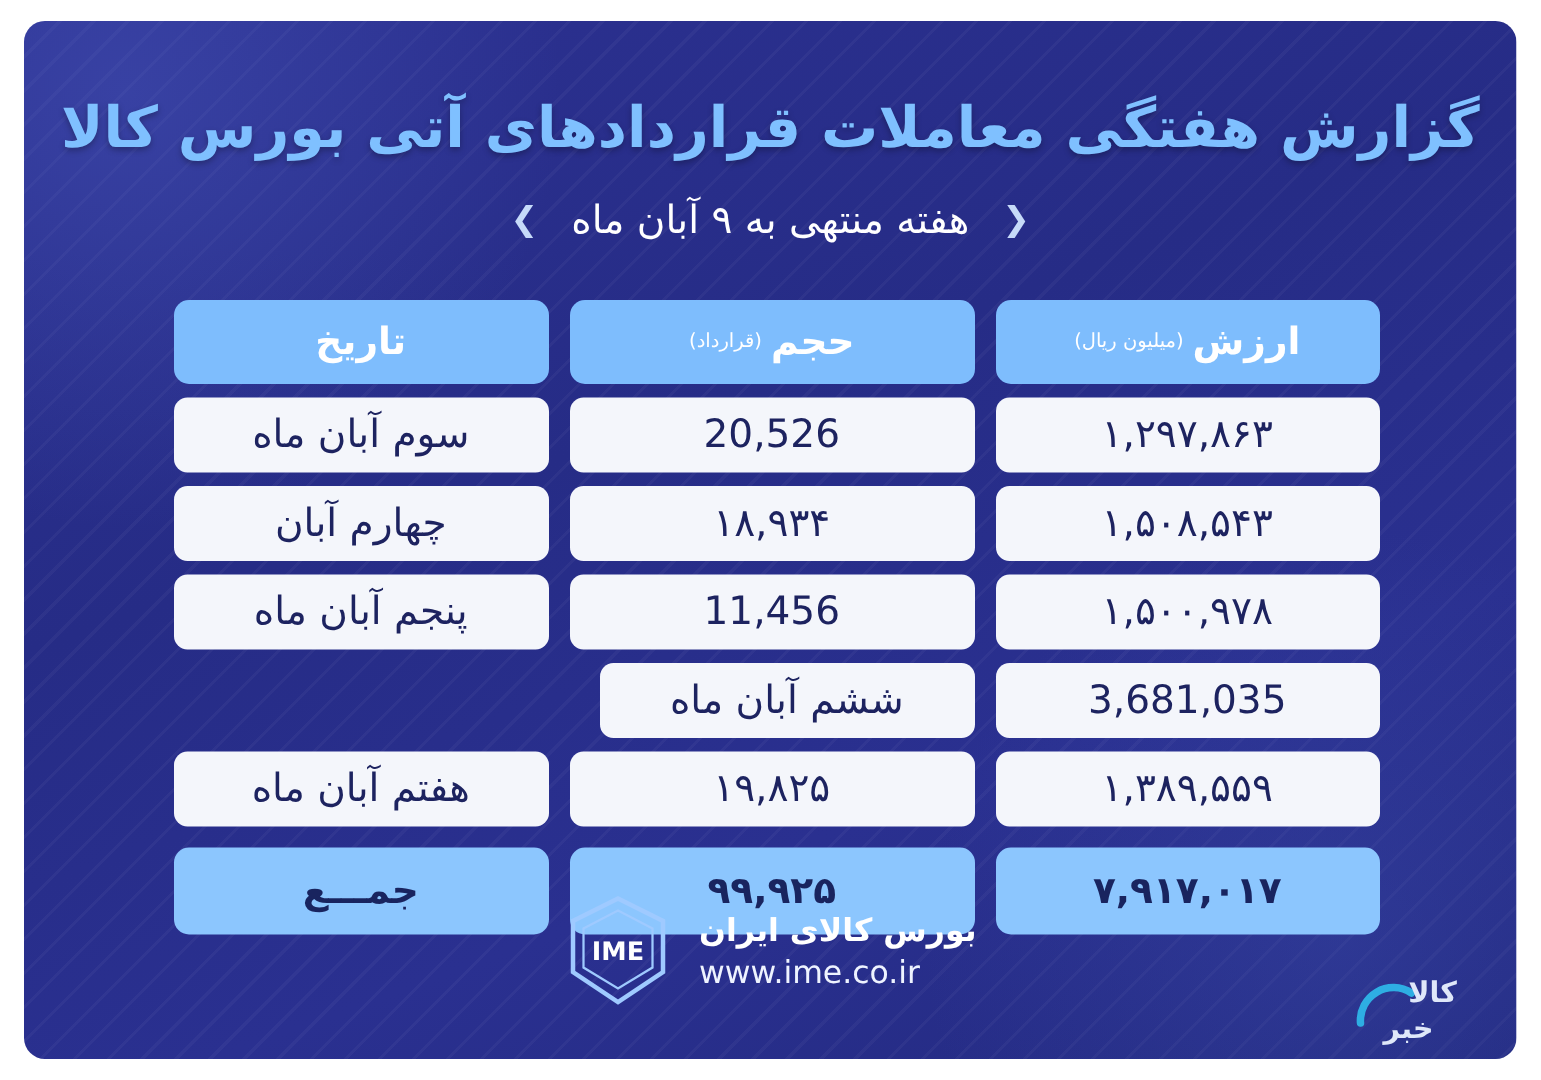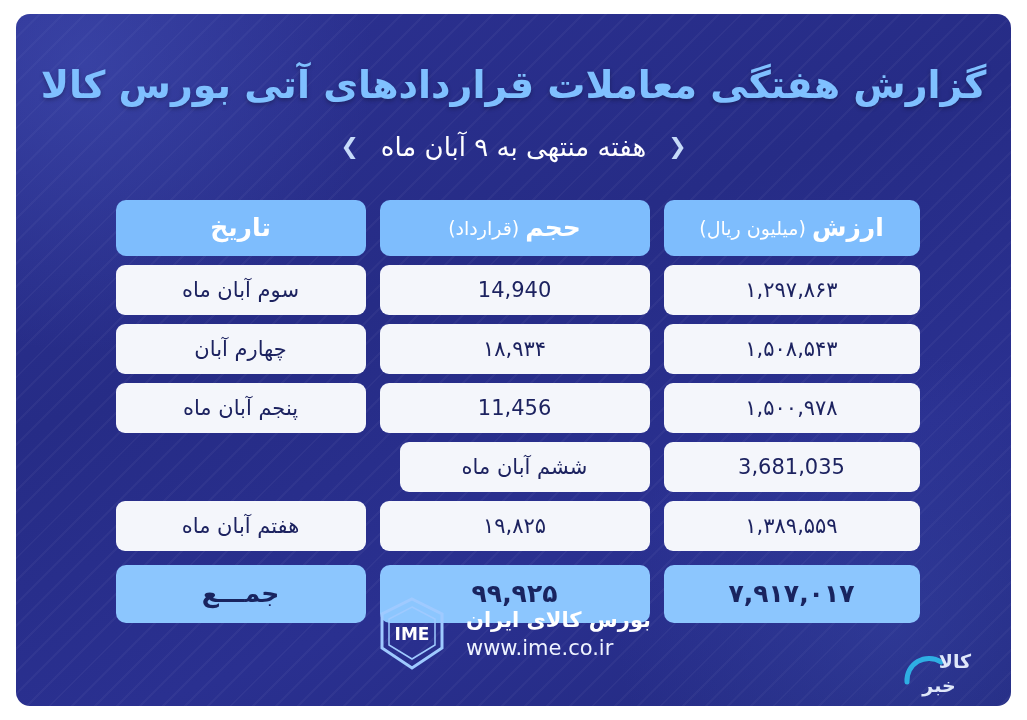--- a/index.html
+++ b/index.html
@@ -119,28 +119,28 @@
   }
   .row.header .cell {
     height: 56px;
     background: #7ebdfd;
     color: #ffffff;
     font-weight: bold;
     font-size: 25px;
     border-radius: 10px;
   }
   .row.header .cell .unit {
-    font-size: 19px;
+    font-size: 13px;
     font-weight: normal;
     margin-right: 6px;
   }
   .row.data .cell {
     background: #f4f6fb;
     color: #1d2360;
-    font-size: 21px;
+    font-size: 26px;
   }
   .row.total {
     margin-top: 14px;
     margin-bottom: 0;
   }
   .row.total .cell {
     height: 58px;
     background: #8cc6fe;
     color: #19245f;
     font-size: 25px;
@@ -223,21 +223,21 @@
           <span>حجم</span>
           <span class="unit">(قرارداد)</span>
         </div>
         <div class="cell date">
           <span>تاریخ</span>
         </div>
       </div>
 
       <div class="row data">
         <div class="cell val">۱,۲۹۷,۸۶۳</div>
-        <div class="cell vol">14,940</div>
+        <div class="cell vol">20,526</div>
         <div class="cell date">سوم آبان ماه</div>
       </div>
 
       <div class="row data">
         <div class="cell val">۱,۵۰۸,۵۴۳</div>
         <div class="cell vol">۱۸,۹۳۴</div>
         <div class="cell date">چهارم آبان</div>
       </div>
 
       <div class="row data">

